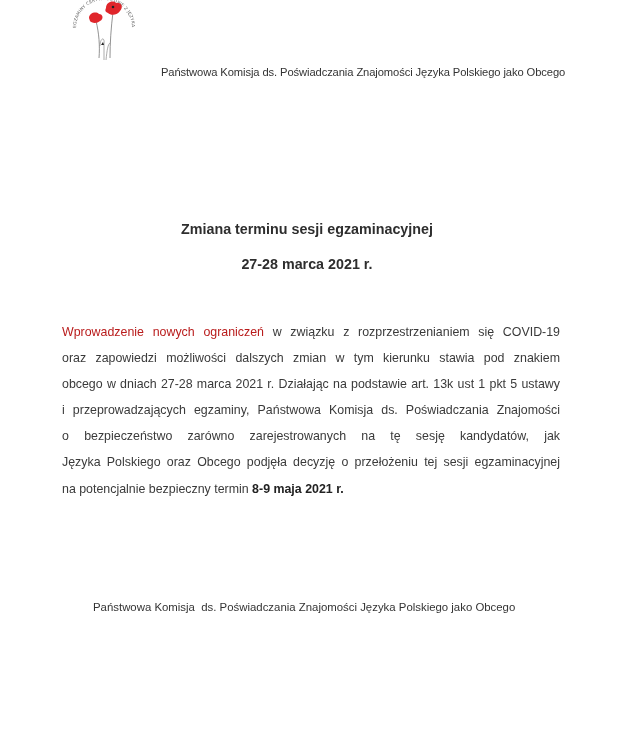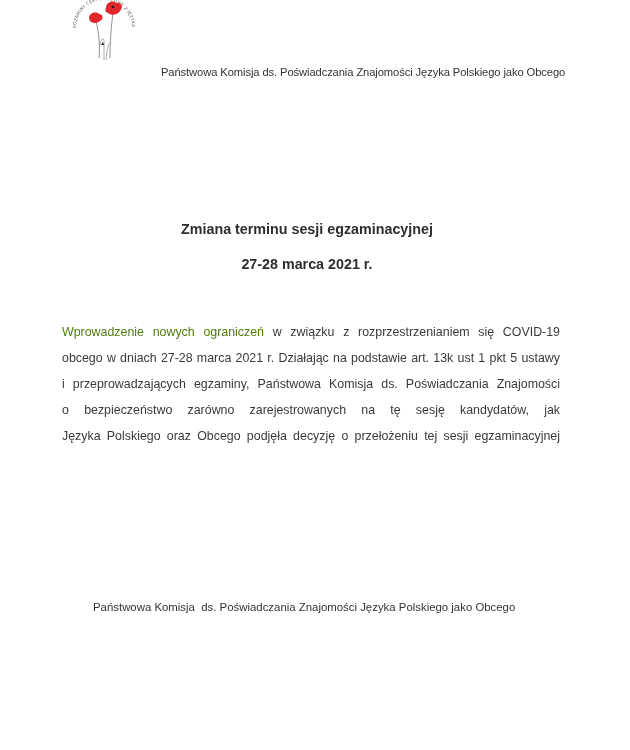--- a/index.html
+++ b/index.html
@@ -7,21 +7,21 @@
          font-family:"Liberation Sans", sans-serif; color:#3a3a3a; }
   .logo { position:absolute; left:66px; top:-12px; width:76px; height:76px; }
   .header-org { position:absolute; left:161px; top:66px; font-size:11.2px; color:#333; white-space:nowrap; letter-spacing:-0.1px; }
   .title { position:absolute; left:0; width:630px; text-align:center; font-weight:bold; font-size:14.3px; color:#2e2e2e; }
   .title1 { top:221px; left:-8px; }
   .title2 { top:256px; left:-8px; }
   .body-text { position:absolute; left:62px; top:319px; width:498px; font-size:12.4px; line-height:26.1px; color:#3a3a3a; }
   .body-text .ln { display:block; text-align:justify; text-align-last:justify; white-space:nowrap; height:26.1px; }
   .body-text .ln.last { text-align-last:left; }
   .body-text .ln span { white-space:pre; }
-  .lead { color:#4d7c0f; }
+  .lead { color:#b91c1c; }
   .b { font-weight:bold; color:#222; }
   .footer-org { position:absolute; left:93px; top:601px; font-size:11.4px; color:#333; white-space:pre; }
 </style>
 </head>
 <body>
 
 <div class="logo">
   <svg width="76" height="76" viewBox="0 0 76 76">
     <defs>
       <path id="arc" d="M 10 40 A 28 28 0 1 1 66 40"></path>
@@ -44,19 +44,21 @@
   </svg>
 </div>
 
 <div class="header-org">Państwowa Komisja ds. Poświadczania Znajomości Języka Polskiego jako Obcego</div>
 
 <div class="title title1">Zmiana terminu sesji egzaminacyjnej</div>
 <div class="title title2">27-28 marca 2021 r.</div>
 
 <div class="body-text">
   <div class="ln"><span class="lead">Wprowadzenie nowych ograniczeń</span><span> w związku z rozprzestrzenianiem się COVID-19</span></div>
+  <div class="ln">oraz zapowiedzi możliwości dalszych zmian w tym kierunku stawia pod znakiem</div>
   <div class="ln">obcego w dniach 27-28 marca 2021 r. Działając na podstawie art. 13k ust 1 pkt 5 ustawy</div>
   <div class="ln">i przeprowadzających egzaminy, Państwowa Komisja ds. Poświadczania Znajomości</div>
   <div class="ln">o bezpieczeństwo zarówno zarejestrowanych na tę sesję kandydatów, jak</div>
   <div class="ln">Języka Polskiego oraz Obcego podjęła decyzję o przełożeniu tej sesji egzaminacyjnej</div>
+  <div class="ln last"><span>na potencjalnie bezpieczny termin </span><span class="b">8-9 maja 2021 r.</span></div>
 </div>
 
 <div class="footer-org">Państwowa Komisja  ds. Poświadczania Znajomości Języka Polskiego jako Obcego</div>
 
 </body></html>

